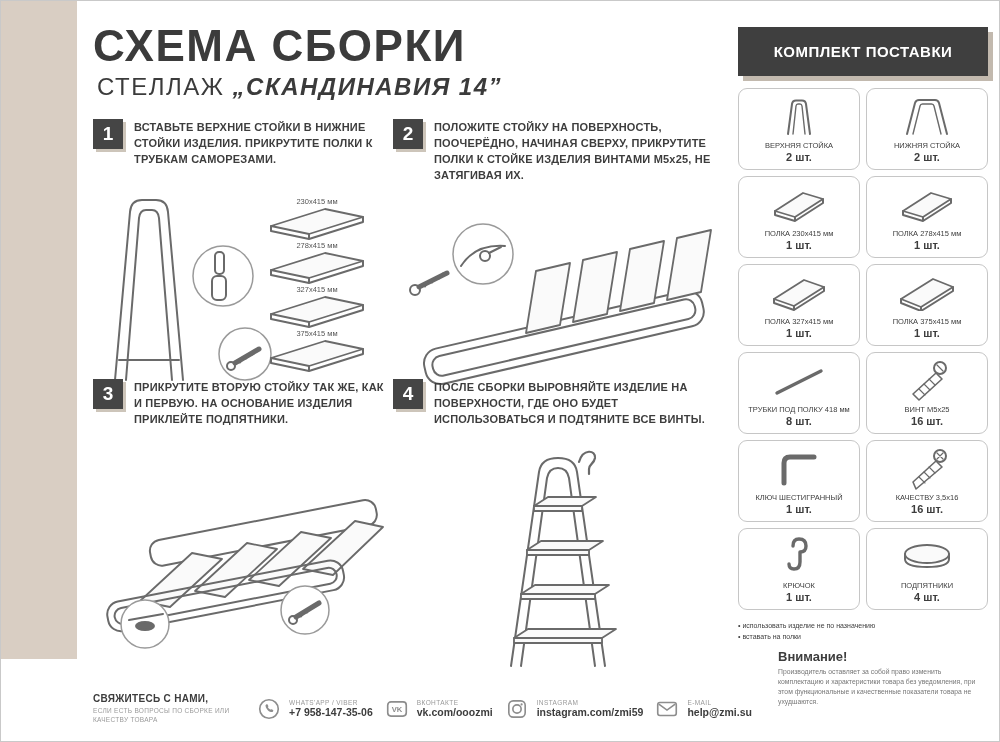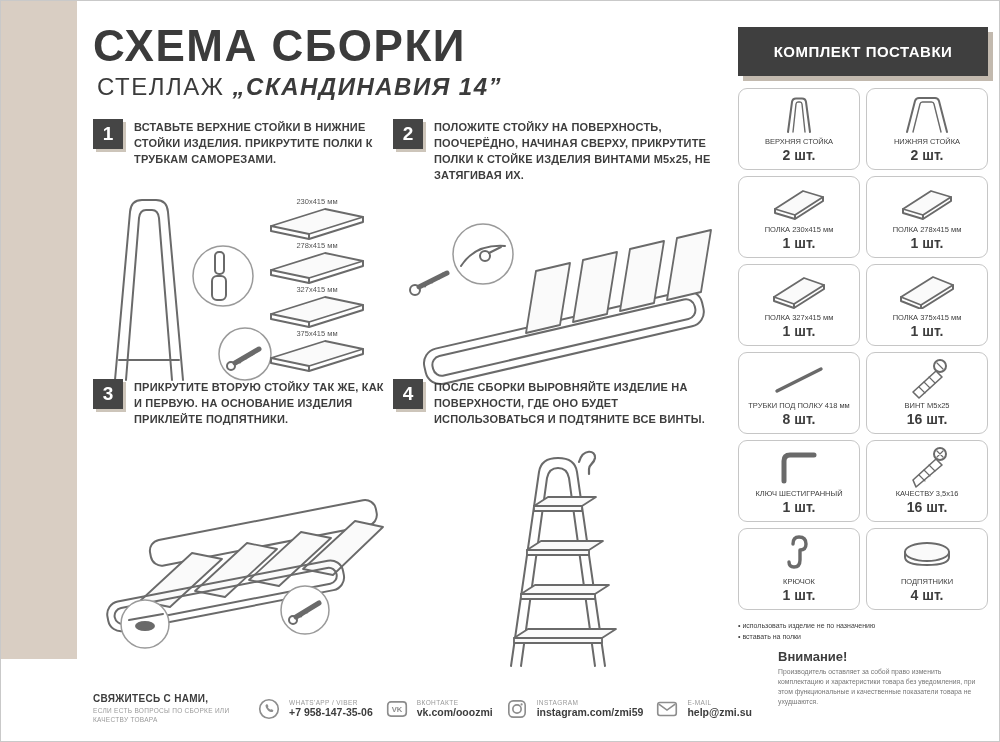--- a/index.html
+++ b/index.html
@@ -28,21 +28,21 @@
   .dim{font-size:7.5px;fill:#555;}
 
   .kit{position:absolute;left:737px;top:26px;width:250px;}
   .kit-badge{height:49px;background:#3f3f3f;color:#fff;display:flex;align-items:center;justify-content:center;
              font-weight:700;font-size:15px;letter-spacing:0.5px;box-shadow:5px 5px 0 #c2b9ae;}
   .kit-grid{margin-top:12px;display:grid;grid-template-columns:1fr 1fr;gap:6px;}
   .cell{border:1px solid #c6c6c6;border-radius:9px;height:82px;background:#fff;box-sizing:border-box;
         display:flex;flex-direction:column;align-items:center;justify-content:flex-end;padding:5px 3px 6px;}
   .cell-icon{flex:1;display:flex;align-items:center;justify-content:center;}
   .cell-name{font-size:7.5px;line-height:1.25;text-align:center;color:#3d3d3d;}
-  .cell-qty{font-size:14px;font-weight:700;margin-top:1px;color:#3d3d3d;}
+  .cell-qty{font-size:11px;font-weight:700;margin-top:1px;color:#3d3d3d;}
 
   .forbidden{margin-top:10px;}
   .forbidden h3{margin:0;font-size:15px;font-weight:700;}
   .forbidden ul{margin:3px 0 0;padding:0;list-style:none;}
   .forbidden li{font-size:7px;line-height:1.6;color:#3d3d3d;}
   .forbidden li::before{content:"• ";}
   .attention{margin-top:7px;margin-left:40px;}
   .attention h3{margin:0;font-size:13px;font-weight:700;}
   .attention p{margin:3px 0 0;font-size:6.8px;line-height:1.45;color:#777;}
 

